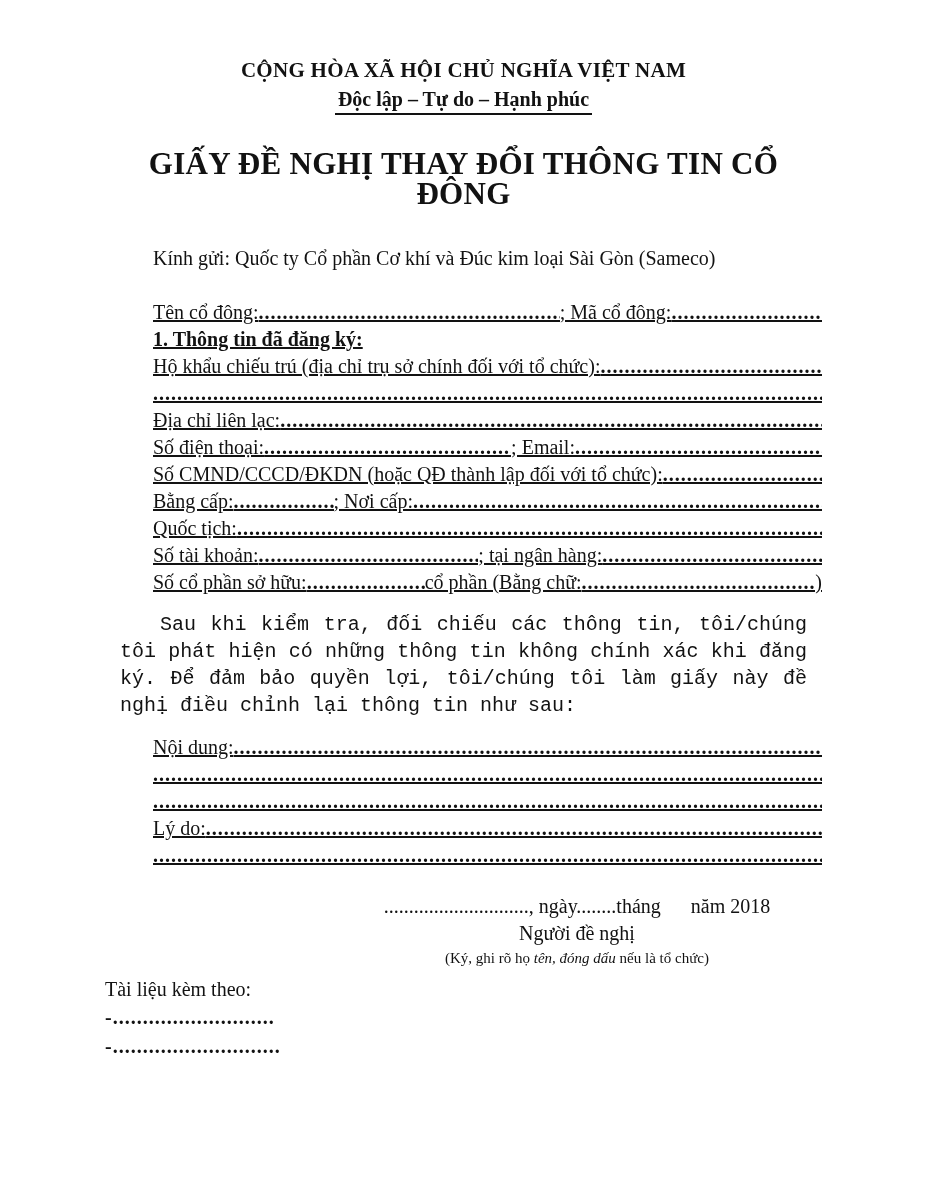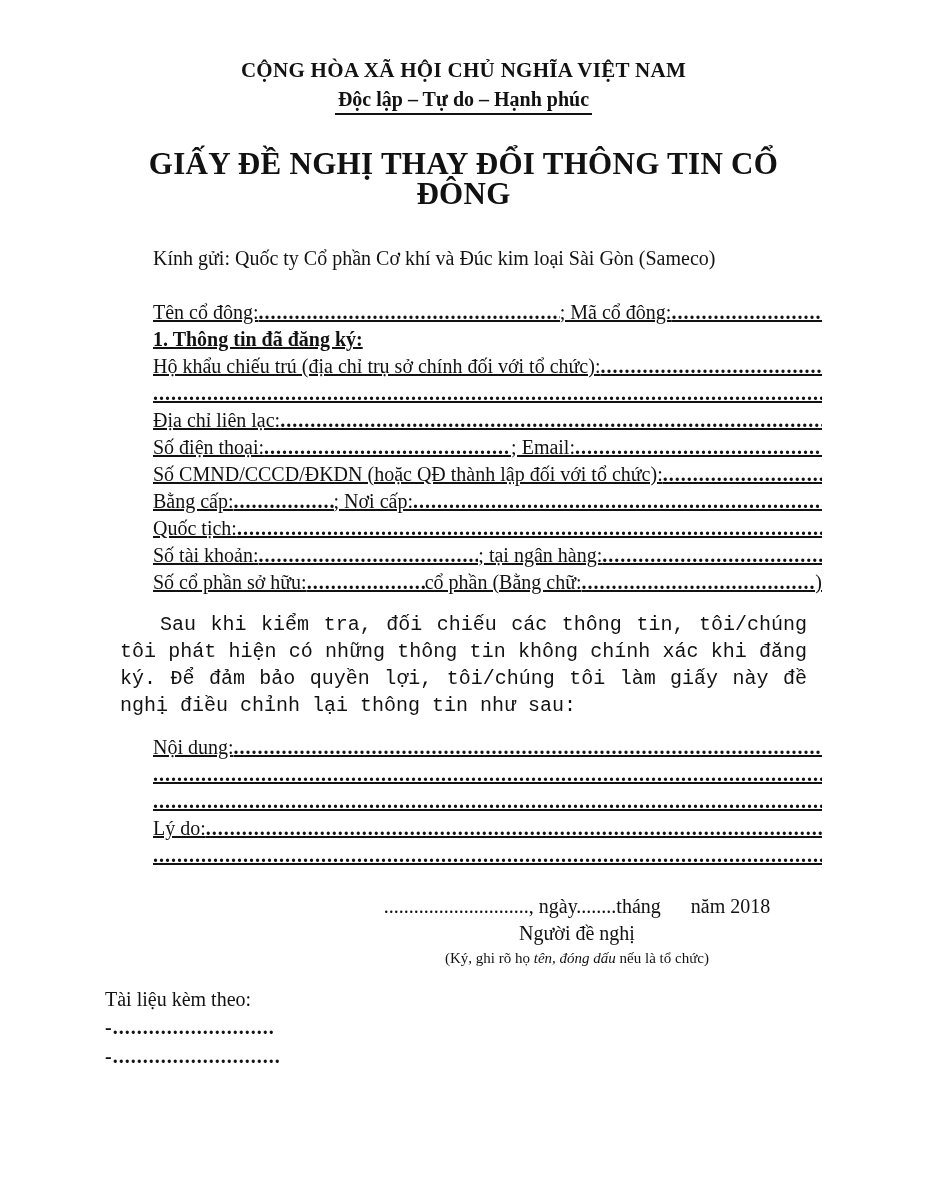--- a/index.html
+++ b/index.html
@@ -93,21 +93,21 @@
   .sign-title {
     font-weight: 400;
     line-height: 26px;
   }
   .sign-note {
     font-size: 15px;
     line-height: 24px;
   }
   .sign-note .it { font-style: italic; }
   .attachments {
-    margin-top: 16px;
+    margin-top: 6px;
   }
   .attach-title { line-height: 27px; }
   .attach-item {
     line-height: 29px;
     letter-spacing: 1px;
     font-weight: 700;
   }
 </style>
 </head>
 <body>

